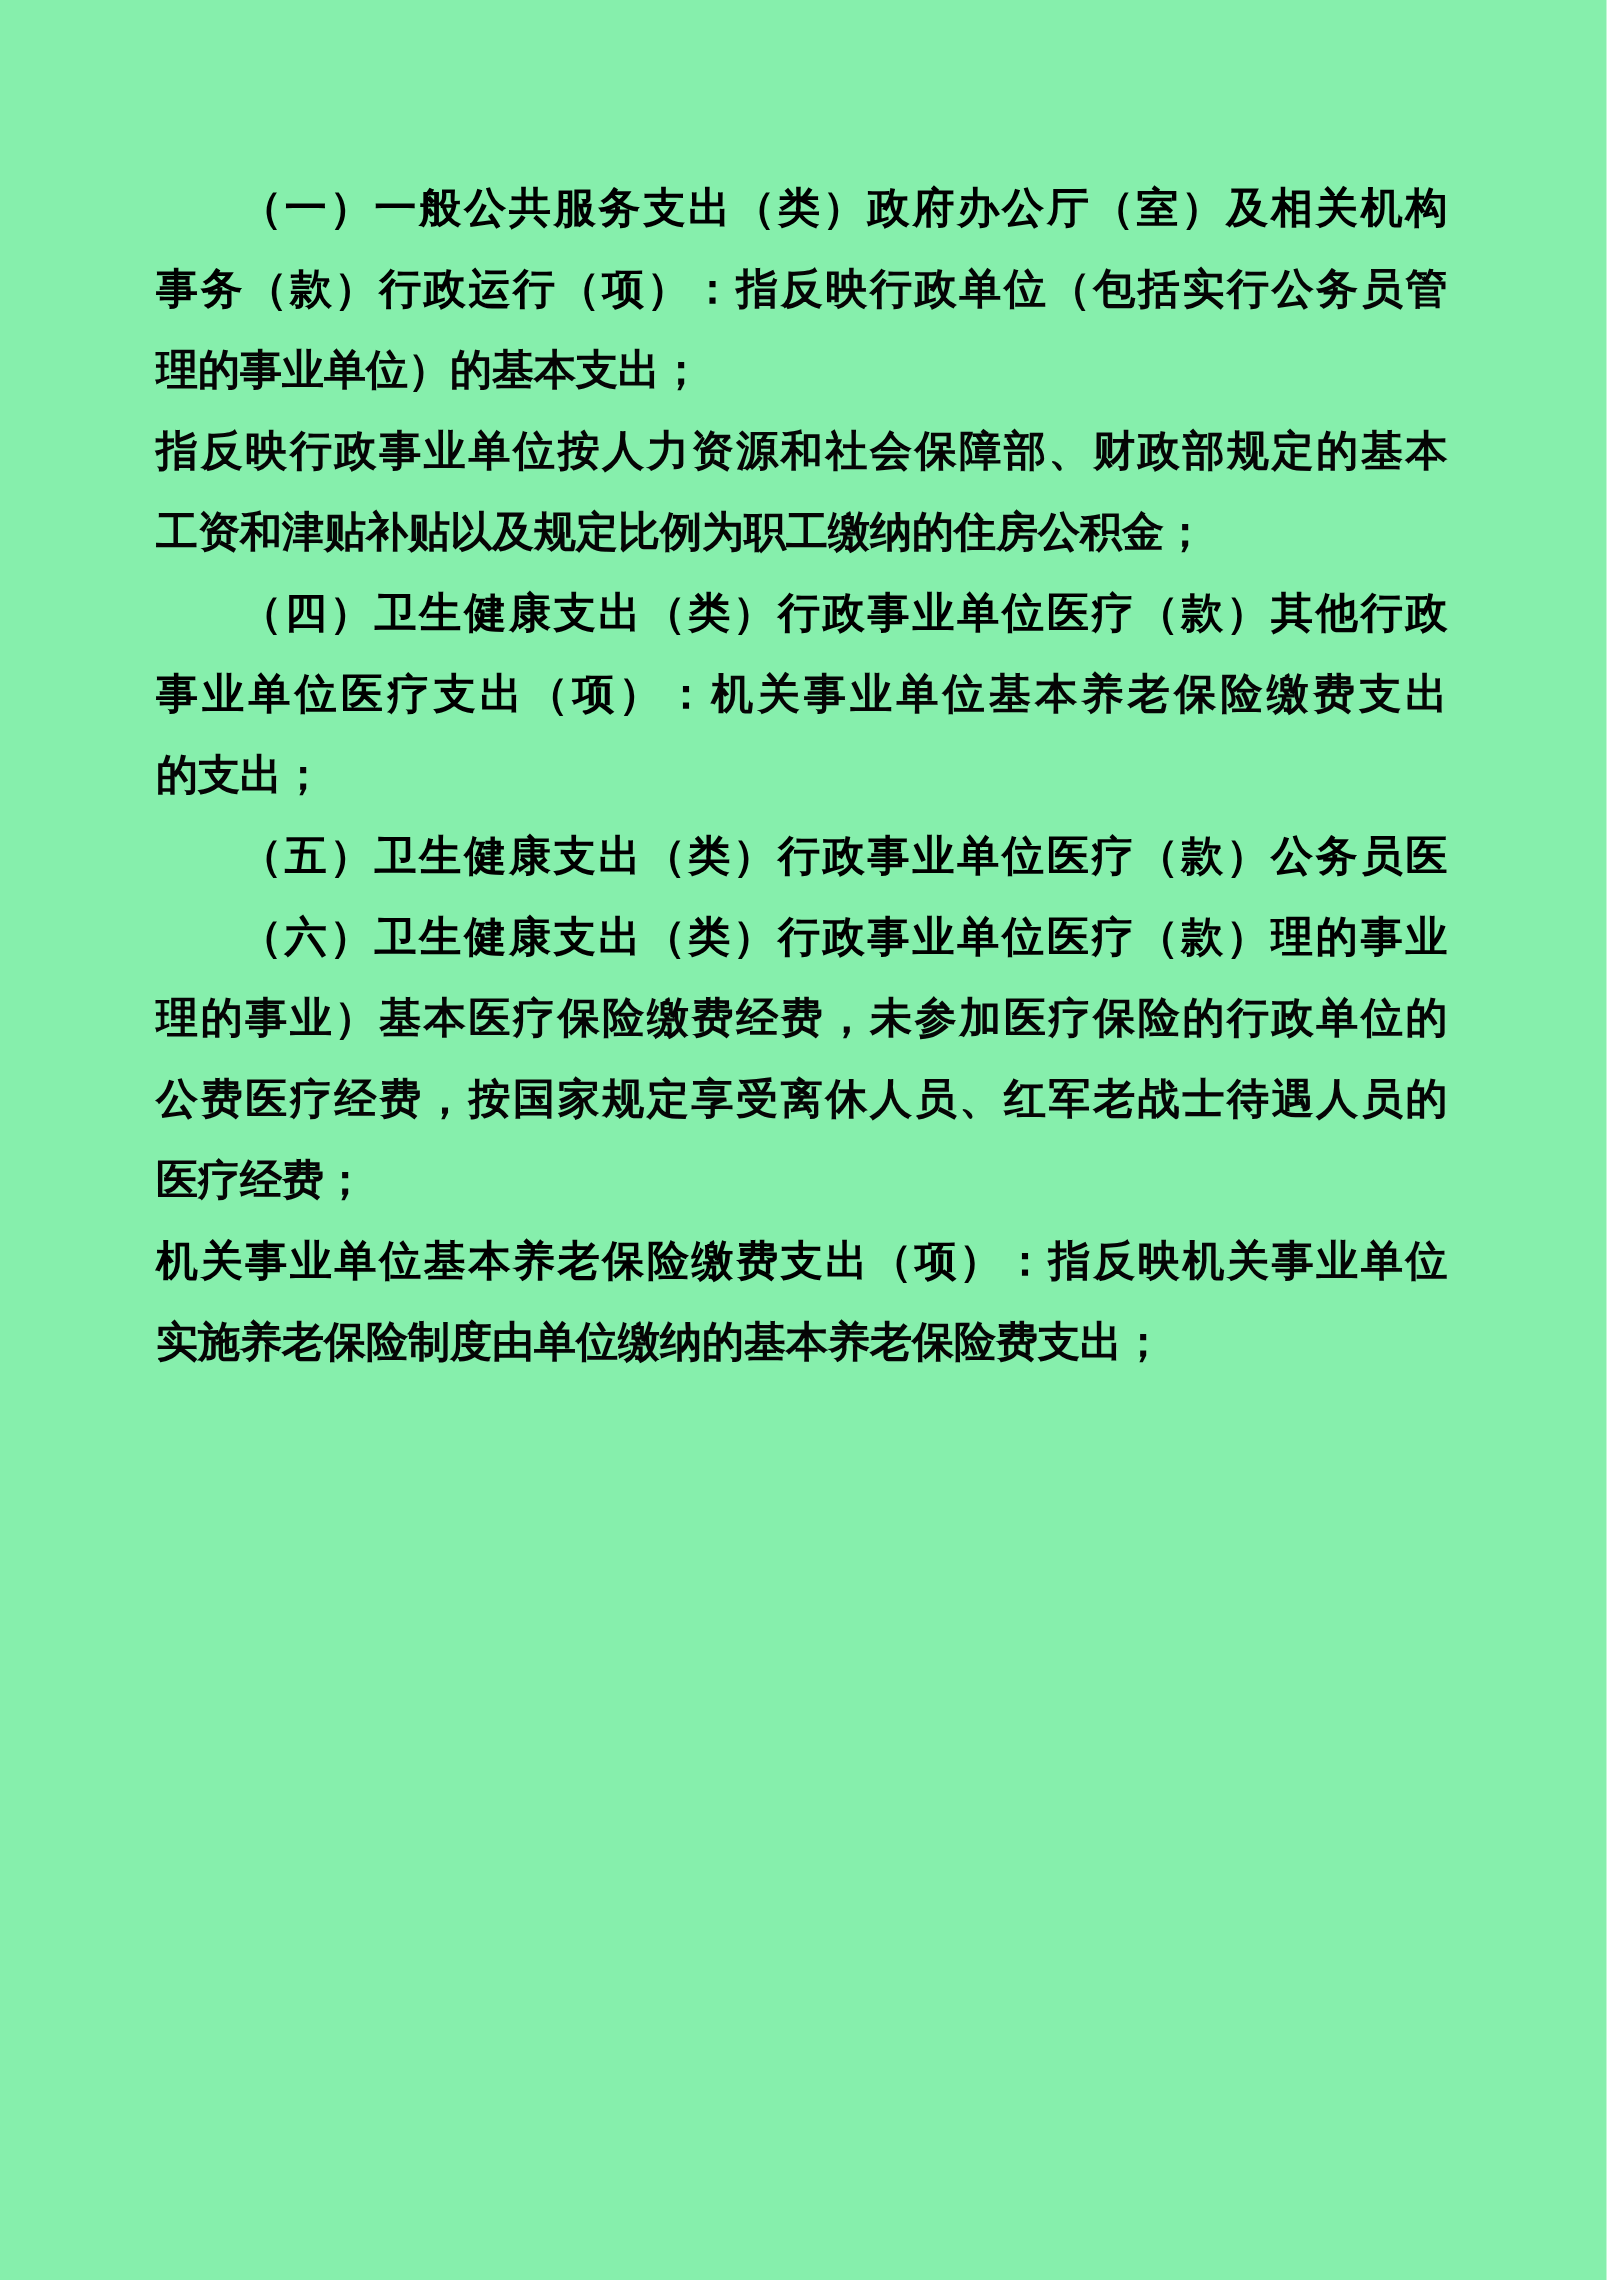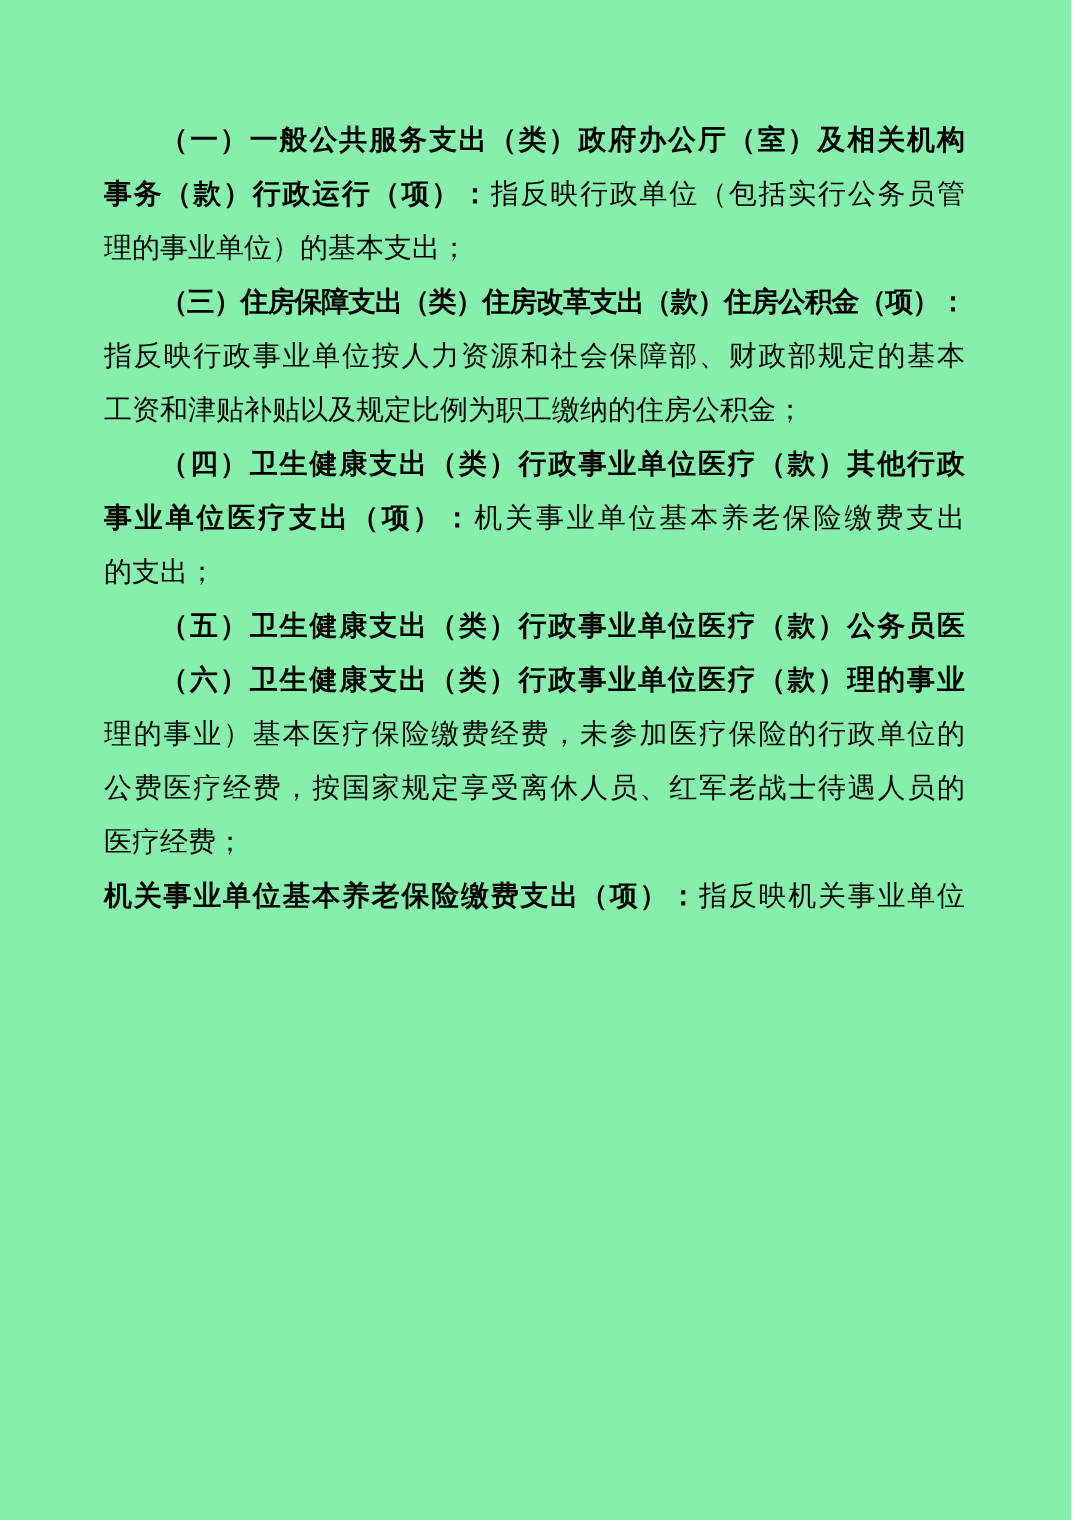--- a/index.html
+++ b/index.html
@@ -47,49 +47,49 @@
   }
   
   .line.compressed {
     letter-spacing: -2px;
   }
   .seg.bold {
     font-weight: 700;
     color: #000000;
   }
   .seg.normal {
-    font-weight: 400;
+    font-weight: 700;
   }
 </style>
 </head>
 <body>
 
 <div class="page">
   <div class="doc" id="doc-root">
       <div class="para">
         <div class="line fill indent"><span class="seg bold">（一）一般公共服务支出（类）政府办公厅（室）及相关机构</span></div>
         <div class="line fill"><span class="seg bold">事务（款）行政运行（项）：</span><span class="seg normal">指反映行政单位（包括实行公务员管</span></div>
         <div class="line last"><span class="seg normal">理的事业单位）的基本支出；</span></div>
       </div>
       <div class="para">
-        <div class="line fill indent compressed"><span class="seg bold">（三）住房保障支出（类）住房改革支出（款）住房公积金（项）：</span></div>
         <div class="line fill"><span class="seg normal">指反映行政事业单位按人力资源和社会保障部、财政部规定的基本</span></div>
         <div class="line last"><span class="seg normal">工资和津贴补贴以及规定比例为职工缴纳的住房公积金；</span></div>
       </div>
       <div class="para">
         <div class="line fill indent"><span class="seg bold">（四）卫生健康支出（类）行政事业单位医疗（款）其他行政</span></div>
         <div class="line fill"><span class="seg bold">事业单位医疗支出（项）：</span><span class="seg normal">机关事业单位基本养老保险缴费支出</span></div>
         <div class="line last"><span class="seg normal">的支出；</span></div>
       </div>
       <div class="para">
         <div class="line fill indent"><span class="seg bold">（五）卫生健康支出（类）行政事业单位医疗（款）公务员医</span></div>
       </div>
       <div class="para">
         <div class="line fill indent"><span class="seg bold">（六）卫生健康支出（类）行政事业单位医疗（款）理的事业</span></div>
         <div class="line fill"><span class="seg normal">理的事业）基本医疗保险缴费经费，未参加医疗保险的行政单位的</span></div>
         <div class="line fill"><span class="seg normal">公费医疗经费，按国家规定享受离休人员、红军老战士待遇人员的</span></div>
         <div class="line last"><span class="seg normal">医疗经费；</span></div>
       </div>
       <div class="para">
         <div class="line fill"><span class="seg bold">机关事业单位基本养老保险缴费支出（项）：</span><span class="seg normal">指反映机关事业单位</span></div>
+        <div class="line last"><span class="seg normal">实施养老保险制度由单位缴纳的基本养老保险费支出；</span></div>
       </div>
     </div>
 </div>
 
 </body></html>

